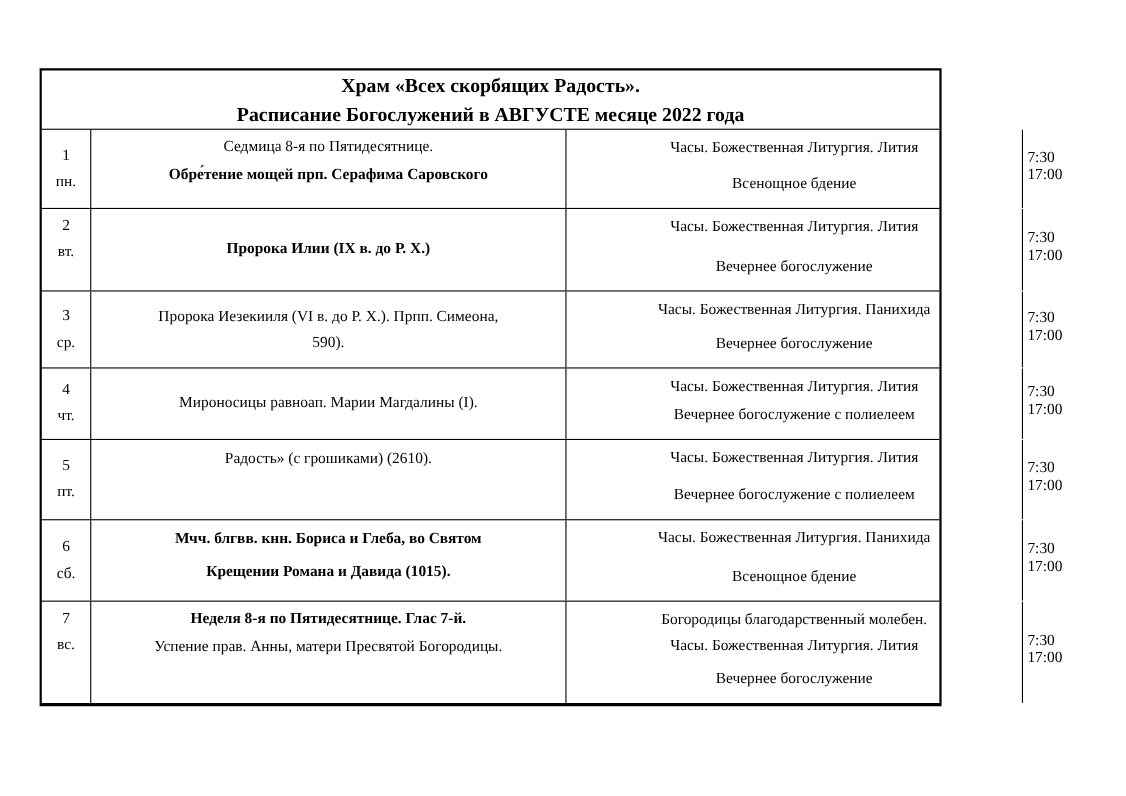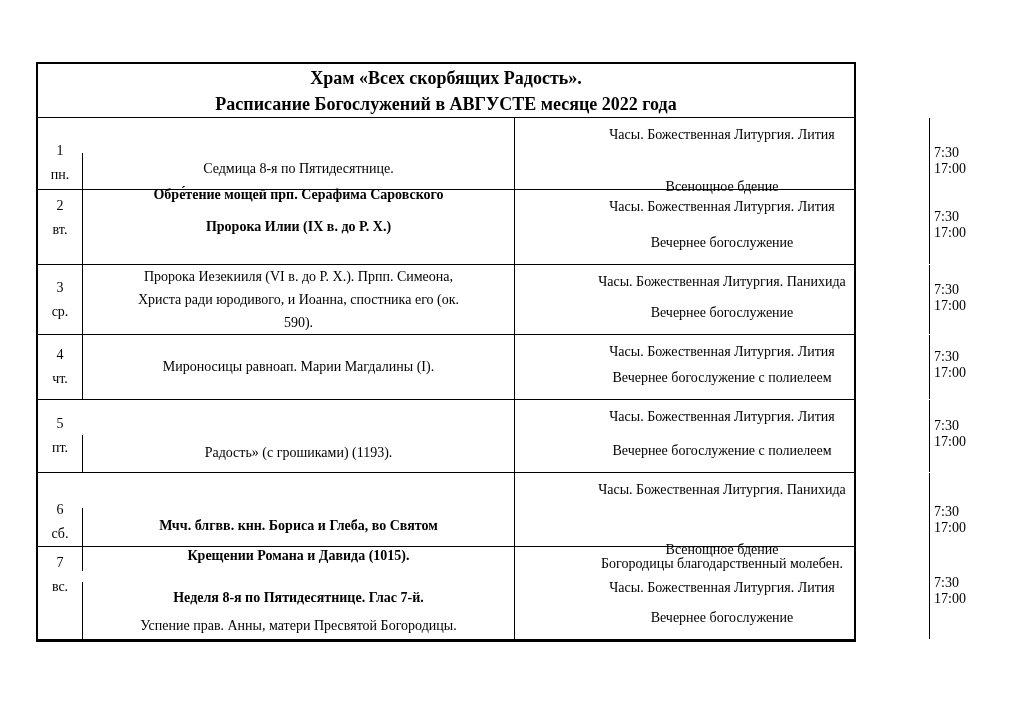--- a/index.html
+++ b/index.html
@@ -27,21 +27,21 @@
   .day{
     display:flex;flex-direction:column;align-items:center;justify-content:center;
     font-size:14px;line-height:24px;text-align:center;
   }
   .day.top{justify-content:flex-start;padding-top:4px;}
   .desc{
     font-size:14px;text-align:center;
     display:flex;flex-direction:column;justify-content:center;
     padding:0 6px;
   }
-  .desc.v-top{justify-content:space-between;padding-top:3px;margin-top:35px;}
+  .desc.v-top{justify-content:flex-start;padding-top:3px;}
   .desc .line{line-height:22px;}
   .desc.lh23 .line{line-height:23px;}
   .desc.lh26 .line{line-height:26px;}
   .desc.lh30 .line{line-height:30px;}
   .services{
     font-size:14px;text-align:center;
     display:flex;flex-direction:column;justify-content:space-between;
     padding:5px 4px 9px;
   }
   .services .line{line-height:24px;}
@@ -103,21 +103,20 @@
     </div>
   </div>
 
   <div class="trow" style="height:70px">
     <div class="cell day">
       <div>3</div>
       <div>ср.</div>
     </div>
     <div class="cell desc lh23">
       <div class="line">Пророка Иезекииля (VI в. до Р. Х.). Прпп. Симеона,</div>
-      <div class="line">Христа ради юродивого, и Иоанна, спостника его (ок.</div>
       <div class="line">590).</div>
     </div>
     <div class="cell services">
       <div>
         <div class="line">Часы. Божественная Литургия. Панихида</div>
       </div>
       <div class="line">Вечернее богослужение</div>
     </div>
     <div class="cell time">
       <div>7:30</div>
@@ -144,21 +143,21 @@
       <div>17:00</div>
     </div>
   </div>
 
   <div class="trow" style="height:73px">
     <div class="cell day">
       <div>5</div>
       <div>пт.</div>
     </div>
     <div class="cell desc v-top lh30">
-      <div class="line">Радость» (с грошиками) (1193).</div>
+      <div class="line">Радость» (с грошиками) (2610).</div>
     </div>
     <div class="cell services">
       <div>
         <div class="line">Часы. Божественная Литургия. Лития</div>
       </div>
       <div class="line">Вечернее богослужение с полиелеем</div>
     </div>
     <div class="cell time">
       <div>7:30</div>
       <div>17:00</div>

